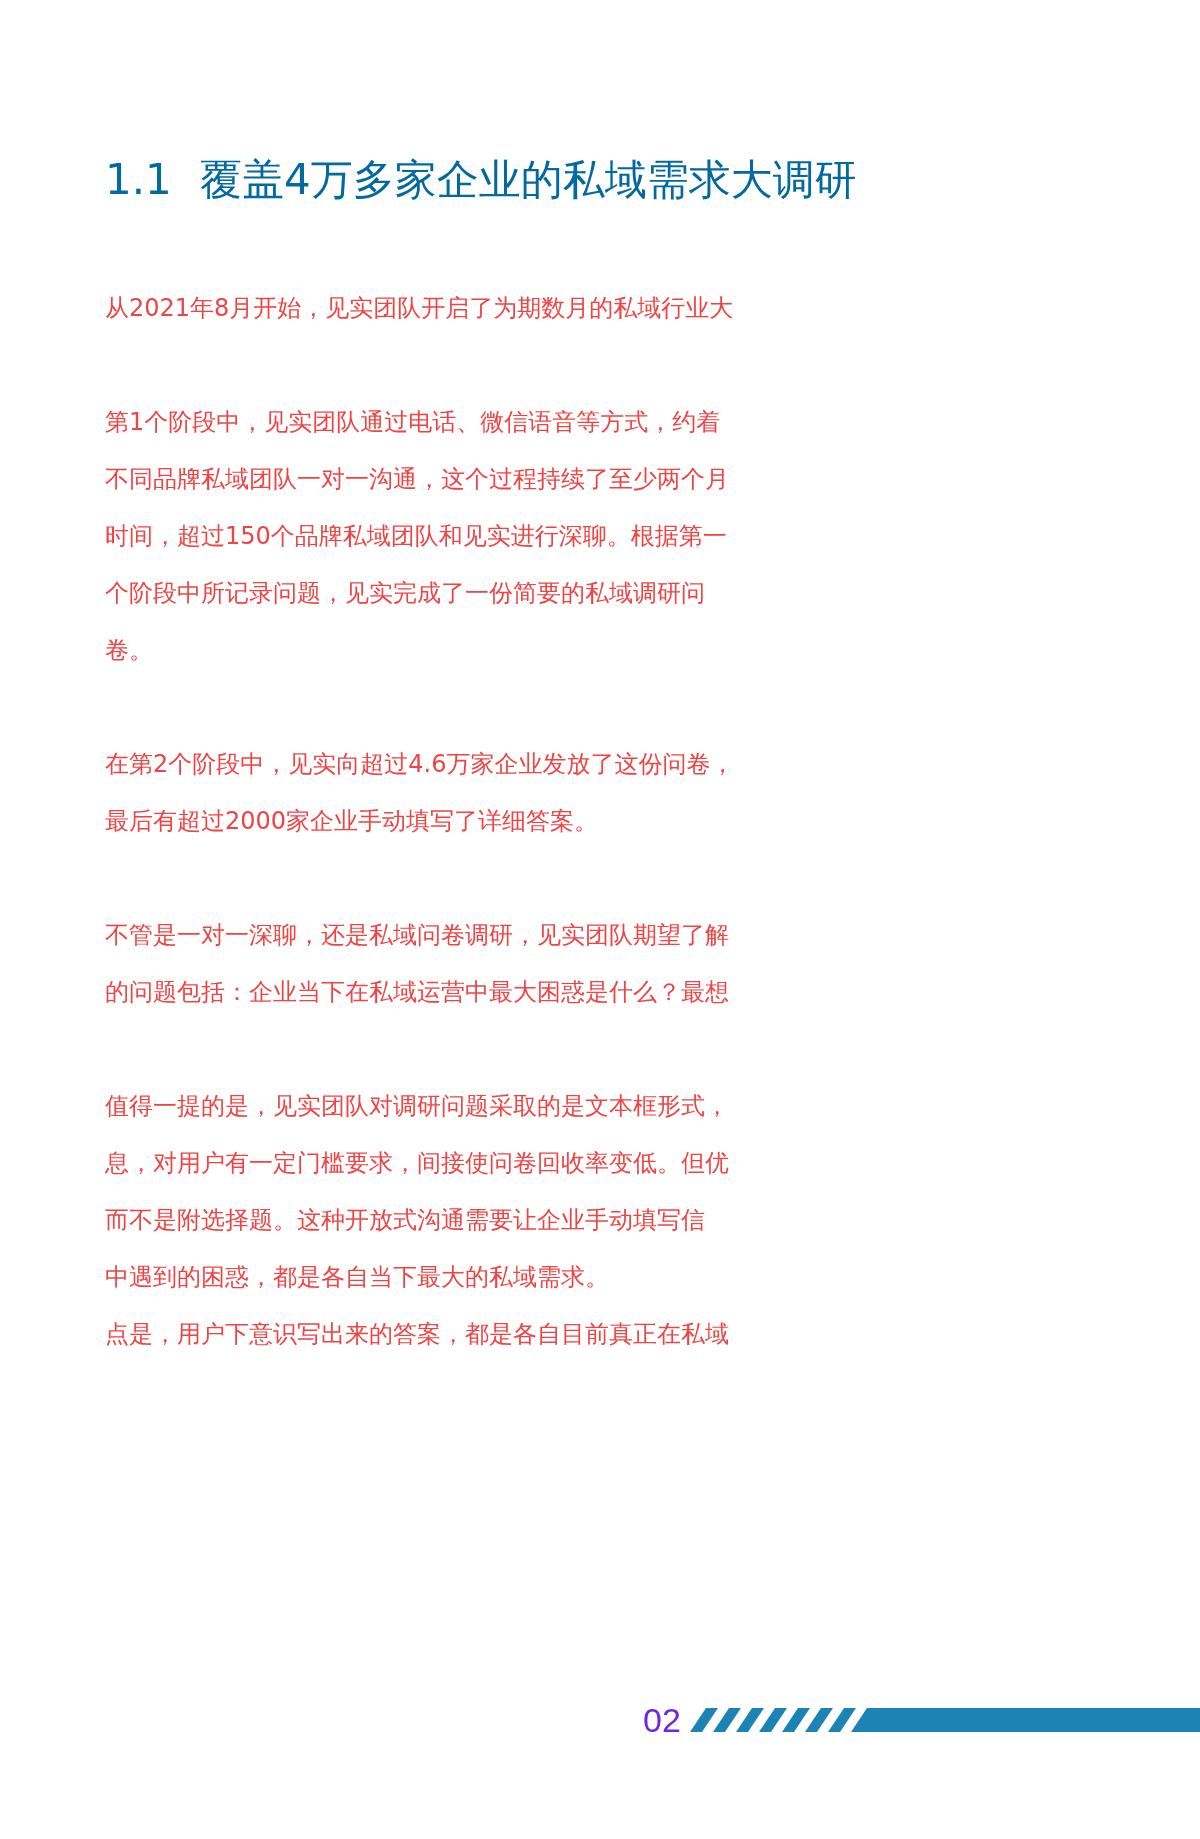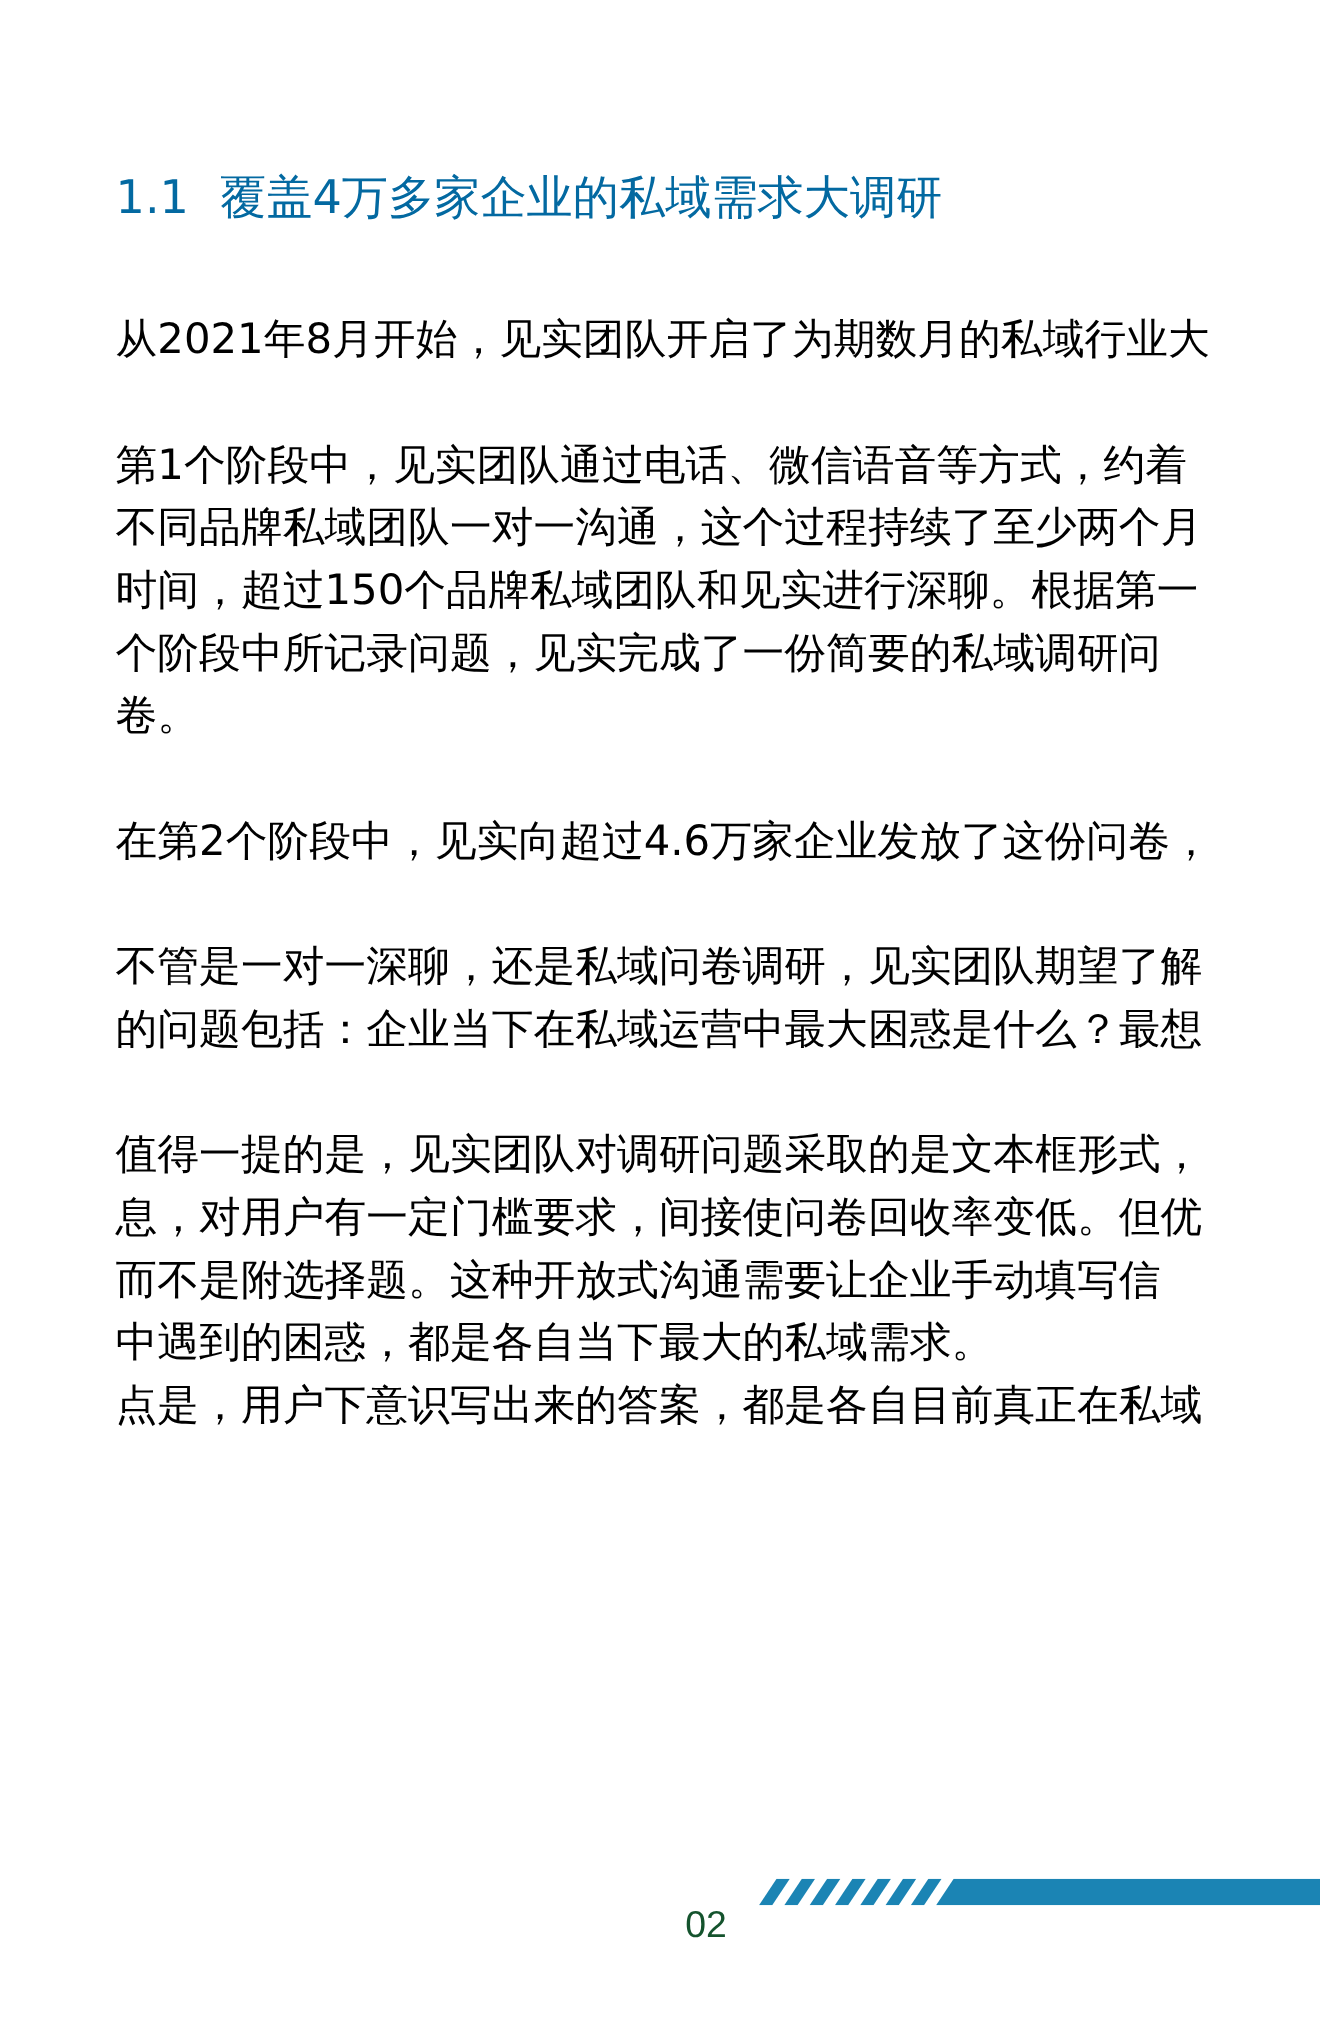--- a/index.html
+++ b/index.html
@@ -8,31 +8,31 @@
     font-family: "DejaVu Sans", "Liberation Sans", sans-serif;
   }
   .heading {
     position: absolute; left: 105px; top: 150px;
     font-size: 42px; line-height: 60px; color: #0369a1;
     white-space: nowrap; letter-spacing: 0px;
   }
   .heading .num { display: inline-block; width: 95px; }
   .body-text {
     position: absolute; left: 105px; top: 280px; width: 985px;
-    font-size: 38px; line-height: 57px; color: #000000;
+    font-size: 24px; line-height: 57px; color: #ef4444;
   }
   .para { margin: 0 0 57px 0; }
   .line { display: block; white-space: nowrap; }
   .footer {
     position: absolute; left: 0; top: 1700px; width: 1200px; height: 40px;
   }
   .page-num {
-    position: absolute; left: 623px; top: 0px;
+    position: absolute; left: 643px; top: 0px;
     font-family: "Liberation Sans", sans-serif;
-    font-size: 34px; line-height: 40px; color: #14532d; font-weight: normal; margin-top: 30px;
+    font-size: 34px; line-height: 40px; color: #6d28d9; font-weight: normal;
   }
   .stripe-bar { position: absolute; left: 690px; top: 8px; }
 </style>
 </head>
 <body>
 
 <div class="heading">
   <span class="num">1.1</span><span>覆盖4万多家企业的私域需求大调研</span>
 </div>
 
@@ -42,20 +42,21 @@
   </div>
   <div class="para">
     <span class="line">第1个阶段中，见实团队通过电话、微信语音等方式，约着</span>
     <span class="line">不同品牌私域团队一对一沟通，这个过程持续了至少两个月</span>
     <span class="line">时间，超过150个品牌私域团队和见实进行深聊。根据第一</span>
     <span class="line">个阶段中所记录问题，见实完成了一份简要的私域调研问</span>
     <span class="line">卷。</span>
   </div>
   <div class="para">
     <span class="line">在第2个阶段中，见实向超过4.6万家企业发放了这份问卷，</span>
+    <span class="line">最后有超过2000家企业手动填写了详细答案。</span>
   </div>
   <div class="para">
     <span class="line">不管是一对一深聊，还是私域问卷调研，见实团队期望了解</span>
     <span class="line">的问题包括：企业当下在私域运营中最大困惑是什么？最想</span>
   </div>
   <div class="para">
     <span class="line">值得一提的是，见实团队对调研问题采取的是文本框形式，</span>
     <span class="line">息，对用户有一定门槛要求，间接使问卷回收率变低。但优</span>
     <span class="line">而不是附选择题。这种开放式沟通需要让企业手动填写信</span>
     <span class="line">中遇到的困惑，都是各自当下最大的私域需求。</span>

